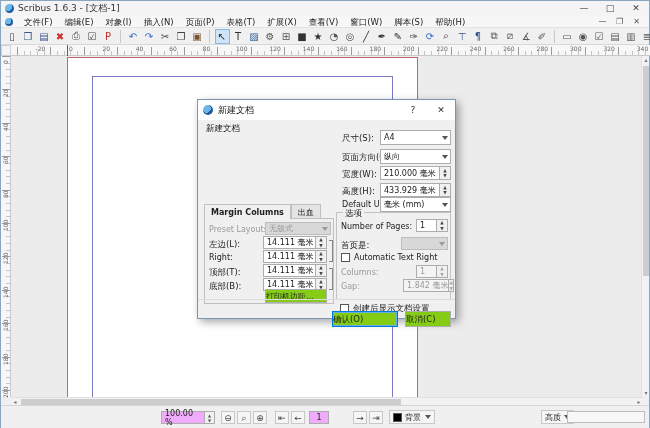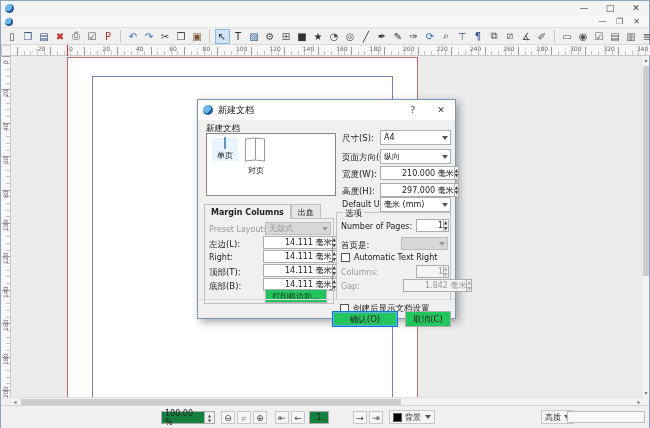--- a/index.html
+++ b/index.html
@@ -57,21 +57,21 @@
   
   .v-scroll { position:absolute; right:0; top:55px; width:8px; height:341px; background:#f2f2f2; border-left:1px solid #e0e0e0; }
   .h-scroll { position:absolute; left:10px; top:396px; width:632px; height:8px; background:#f2f2f2; border-top:1px solid #e0e0e0; }
   .sc-arrow { position:absolute; color:#777; font-size:6px; line-height:8px; width:8px; text-align:center; }
   .h-thumb { position:absolute; left:10px; top:1px; width:380px; height:6px; background:#cdcdcd; }
   .v-thumb { position:absolute; top:10px; left:1px; height:210px; width:6px; background:#cdcdcd; }
 
   
   .statusbar { position:absolute; left:0; top:404px; width:100%; height:24px; background:#f0f0f0; border-top:1px solid #d5d5d5; font-size:8px; }
   .statusbar > * { position:absolute; }
-  .sb-field { height:13px; border:1px solid #adadad; background:#15803d; display:flex; align-items:center; padding:0 3px; font-size:8px; }
+  .sb-field { height:13px; border:1px solid #adadad; background:#f0abfc; display:flex; align-items:center; padding:0 3px; font-size:8px; }
   .sb-btn { width:14px; height:13px; border:1px solid #c8c8c8; background:#f5f5f5; text-align:center; line-height:12px; font-size:9px; color:#444; }
   .sb-label { line-height:14px; color:#333;margin-top:16px; }
   .spin-arrows { width:10px; height:13px; border:1px solid #adadad; border-left:none; background:#f0f0f0; display:flex; flex-direction:column; align-items:center; justify-content:center; font-size:4px; color:#555; line-height:5px; }
   .layer-box { height:14px; display:flex; align-items:center; border:1px solid #c8c8c8; background:#f5f5f5; padding:0 3px; }
   .layer-swatch { width:9px; height:9px; background:#000; margin-right:3px; border:1px solid #555; }
   .progress { width:78px; height:12px; border:1px solid #bdbdbd; background:#f7f7f7; }
 
   
   .dialog { position:absolute; left:196px; top:98px; width:259px; height:220px; background:#f0f0f0; border:1px solid #7a96b4; box-shadow:3px 3px 8px rgba(0,0,0,.35); z-index:10; }
   .dlg-title { position:absolute; left:0; top:0; width:100%; height:20px; background:#fff; display:flex; align-items:center; }
@@ -91,59 +91,73 @@
   .lay-opt.sel { background:#e8f3fc; }
   .pg-facing { width:22px; height:25px; margin:0 auto; display:flex; }
   .pg-facing span { width:10px; height:23px; background:#fff; border:1px solid #9a9a9a; }
   .pg-facing span:first-child { transform:skewY(-5deg); border-right:none; }
   .pg-facing span:last-child { transform:skewY(5deg); }
 
   .combo { position:absolute; height:15px; border:1px solid #adadad; background:#fff; display:flex; align-items:center; justify-content:space-between; padding:0 2px 0 3px; font-size:8px; }
   .combo.dis { background:#d8d8d8; color:#9a9a9a; border-color:#bdbdbd; }
   .combo.dis .arrow { border-top-color:#999; }
   .spin { position:absolute; height:14px; display:flex; }
-  .spin .val { flex:1; border:1px solid #adadad; background:#fff; font-size:8px; display:flex; align-items:center; padding-left:21px; white-space:nowrap; }
+  .spin .val { flex:1; border:1px solid #adadad; background:#fff; font-size:8px; display:flex; align-items:center; padding-left:3px; white-space:nowrap; }
   .spin .btns { width:11px; border:1px solid #adadad; border-left:none; background:#f0f0f0; display:flex; flex-direction:column; align-items:center; justify-content:center; font-size:4.5px; line-height:5.5px; color:#444; }
   .spin.dis .val { color:#9a9a9a; background:#f4f4f4; }
   .spin.dis .btns { color:#aaa; }
 
   .tabs { position:absolute; left:6px; top:104px; display:flex; }
   .tab { height:15px; padding:0 6px; font-size:8px; line-height:15px; border:1px solid #c0c0c0; background:#e4e4e4; border-bottom:none; }
   .tab.active { background:#f0f0f0; font-weight:bold; position:relative; z-index:2; }
   .tab-panel { position:absolute; left:6px; top:118px; width:130px; height:86px; border:1px solid #c0c0c0; background:#f0f0f0; }
   .tab-panel .lbl { position:absolute; }
   .bracket { position:absolute; width:4px; border:1px solid #888; border-left:none; }
-  .btn { border:1px solid #adadad; background:#22c55e; font-size:8px; text-align:center; }
+  .btn { border:1px solid #adadad; background:#84cc16; font-size:8px; text-align:left; }
   .printer-btn { position:absolute; left:60px; top:70px; width:62px; height:14px; line-height:13px; }
 
   .groupbox { position:absolute; left:138px; top:112px; width:115px; height:88px; border:1px solid #c3c3c3; }
   .groupbox .legend { position:absolute; left:6px; top:-5px; background:#f0f0f0; padding:0 2px; font-size:8.5px; }
   .checkbox { position:absolute; width:9px; height:9px; border:1px solid #555; background:#fff; }
 
   .dlg-divider { position:absolute; left:0; top:205px; width:100%; height:1px; background:#dcdcdc; }
   .dlg-btn { position:absolute; top:211px; height:16px; line-height:15px; font-size:8.5px; }
   .ok-btn { left:134px; width:66px; border:1px solid #0078d7; box-shadow:0 0 0 1px #66aee6 inset; }
   .cancel-btn { left:207px; width:46px; }
 </style>
 </head>
 <body>
 
 <div id="app">
 
   <div class="titlebar">
     <span class="app-icon"></span>
+    <span class="win-title">Scribus 1.6.3 - [文档-1]</span>
     <span class="win-controls">
       <span class="win-btn">—</span>
       <span class="win-btn">□</span>
       <span class="win-btn">✕</span>
     </span>
   </div>
 
   <div class="menubar">
     <span class="menu-icon"></span>
+    <span style="display:flex">
+        <span class="menu-item">文件(F)</span>
+        <span class="menu-item">编辑(E)</span>
+        <span class="menu-item">对象(I)</span>
+        <span class="menu-item">插入(N)</span>
+        <span class="menu-item">页面(P)</span>
+        <span class="menu-item">表格(T)</span>
+        <span class="menu-item">扩展(X)</span>
+        <span class="menu-item">查看(V)</span>
+        <span class="menu-item">窗口(W)</span>
+        <span class="menu-item">脚本(S)</span>
+        <span class="menu-item">帮助(H)</span>
+      </span>
     <span class="doc-controls">
       <span class="doc-btn">—</span>
       <span class="doc-btn">❐</span>
       <span class="doc-btn">✕</span>
     </span>
   </div>
 
   <div class="toolbar">
     <span class="tb-groups">
         <span class="tbtn" style="color: rgb(68, 68, 68);">▯</span>
@@ -285,33 +299,20 @@
   <div class="dialog">
     <div class="dlg-title">
       <span class="dlg-icon"></span>
       <span class="dlg-title-text">新建文档</span>
       <span class="dlg-tbtn dlg-help">?</span>
       <span class="dlg-tbtn dlg-close">✕</span>
     </div>
 
     <span class="lbl" style="left:8px;top:23px">新建文档</span>
 
-    <div class="layout-list">
-      <span class="lay-opt sel" style="left:5px">
-        <span class="pg-single"></span>
-        <span class="cap">单页</span>
-      </span>
-      <span class="lay-opt" style="left:36px">
-        <span class="pg-facing">
-            <span></span>
-            <span></span>
-          </span>
-        <span class="cap">对页</span>
-      </span>
-    </div>
 
     <span class="lbl" style="left:144px;top:33px">尺寸(S):</span>
     <span class="combo" style="left:182px;top:30px;width:71px">
       <span>A4</span>
         <span class="arrow"></span>
     </span>
 
     <span class="lbl" style="left:144px;top:52px">页面方向(O):</span>
     <span class="combo" style="left:182px;top:49px;width:71px">
       <span>纵向</span>
@@ -322,21 +323,21 @@
     <span class="spin" style="left:182px;top:66px;width:71px">
       <span class="val">210.000 毫米</span>
         <span class="btns">
           <span>▲</span>
           <span>▼</span>
         </span>
     </span>
 
     <span class="lbl" style="left:144px;top:86px">高度(H):</span>
     <span class="spin" style="left:182px;top:83px;width:71px">
-      <span class="val">297.000 毫米</span>
+      <span class="val">433.929 毫米</span>
         <span class="btns">
           <span>▲</span>
           <span>▼</span>
         </span>
     </span>
 
     <span class="lbl en" style="left:144px;top:100px">Default Unit:</span>
     <span class="combo" style="left:182px;top:97px;width:71px">
       <span>毫米 (mm)</span>
         <span class="arrow"></span>

